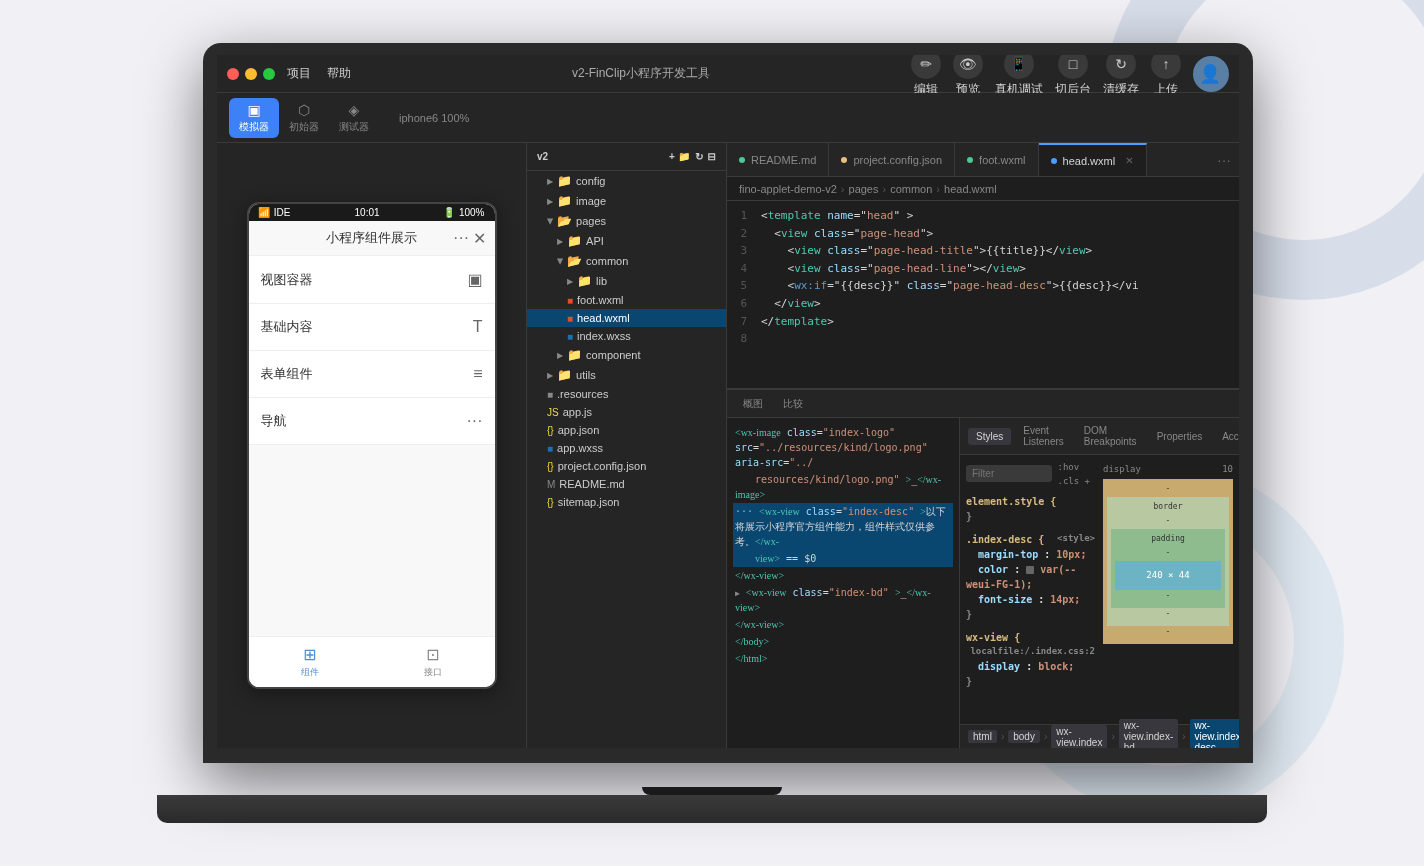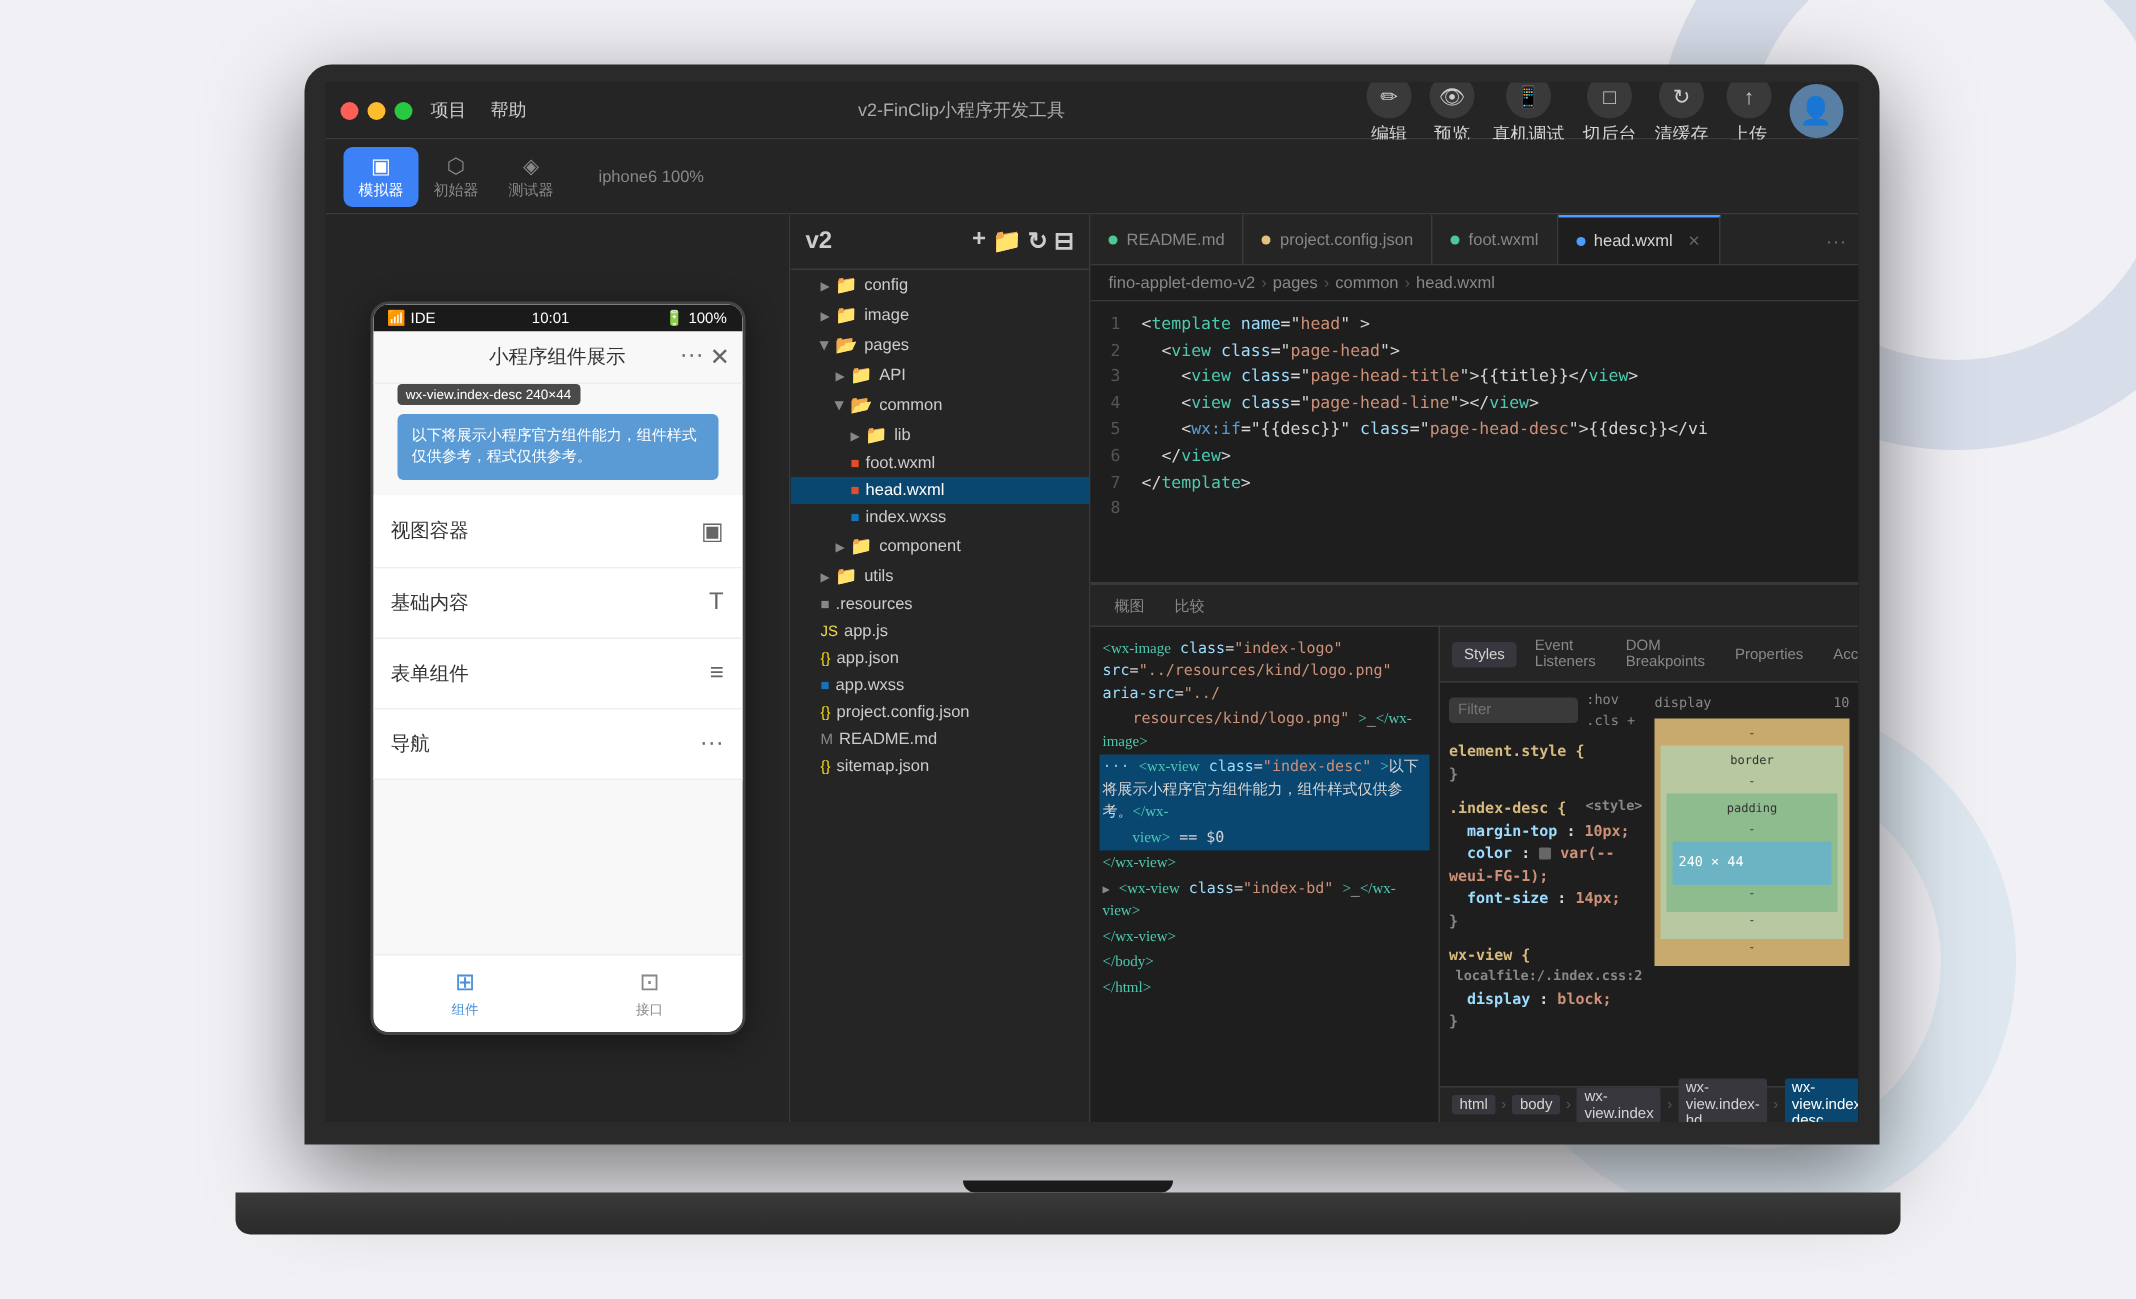--- a/index.html
+++ b/index.html
@@ -313,21 +313,21 @@
     .file-tree-panel {
       width: 200px;
       background: #252526;
       border-right: 1px solid #3a3a3a;
       flex-shrink: 0;
       overflow-y: auto;
       font-size: 11px;
     }
     .tree-header {
       padding: 8px 10px;
-      font-size: 16px;
+      font-size: 10px;
       color: #ccc;
       font-weight: 600;
       display: flex;
       align-items: center;
       gap: 6px;
       border-bottom: 1px solid #3a3a3a;
     }
     .tree-header-icons {
       margin-left: auto;
       display: flex;
@@ -583,21 +583,21 @@
     .box-border {
       background: #b8c8a0;
       padding: 4px;
     }
     .box-padding {
       background: #8fbc8f;
       padding: 4px;
     }
     .box-content {
       background: #6cb4c4;
-      text-align: left;
+      text-align: center;
       padding: 8px 4px;
       font-size: 9px;
       color: white;
     }
 
     .mini-margin { font-size: 8px; color: #333; text-align: center; margin-bottom: 2px; }
 
     .panel-heading {
       font-size: 9px;
       color: #888;
@@ -684,26 +684,20 @@
                   <span>🔋 100%</span>
                 </div>
                 <div class="phone-title-bar">
                   <span>小程序组件展示</span>
                   <div class="phone-title-more">
                     <span>···</span>
                     <span>✕</span>
                   </div>
                 </div>
                 <div class="phone-content">
-                  <div style="padding: 10px 8px 0 8px; position: relative;">
-                    <div class="phone-highlight-box">
-                      <div class="highlight-label">wx-view.index-desc 240×44</div>
-                      <div class="highlight-text">以下将展示小程序官方组件能力，组件样式仅供参考，程式仅供参考。</div>
-                    </div>
-                  </div>
                   <div class="phone-list-item">
                     <span class="phone-list-label">视图容器</span>
                     <span class="phone-list-icon">▣</span>
                   </div>
                   <div class="phone-list-item">
                     <span class="phone-list-label">基础内容</span>
                     <span class="phone-list-icon">T</span>
                   </div>
                   <div class="phone-list-item">
                     <span class="phone-list-label">表单组件</span>

